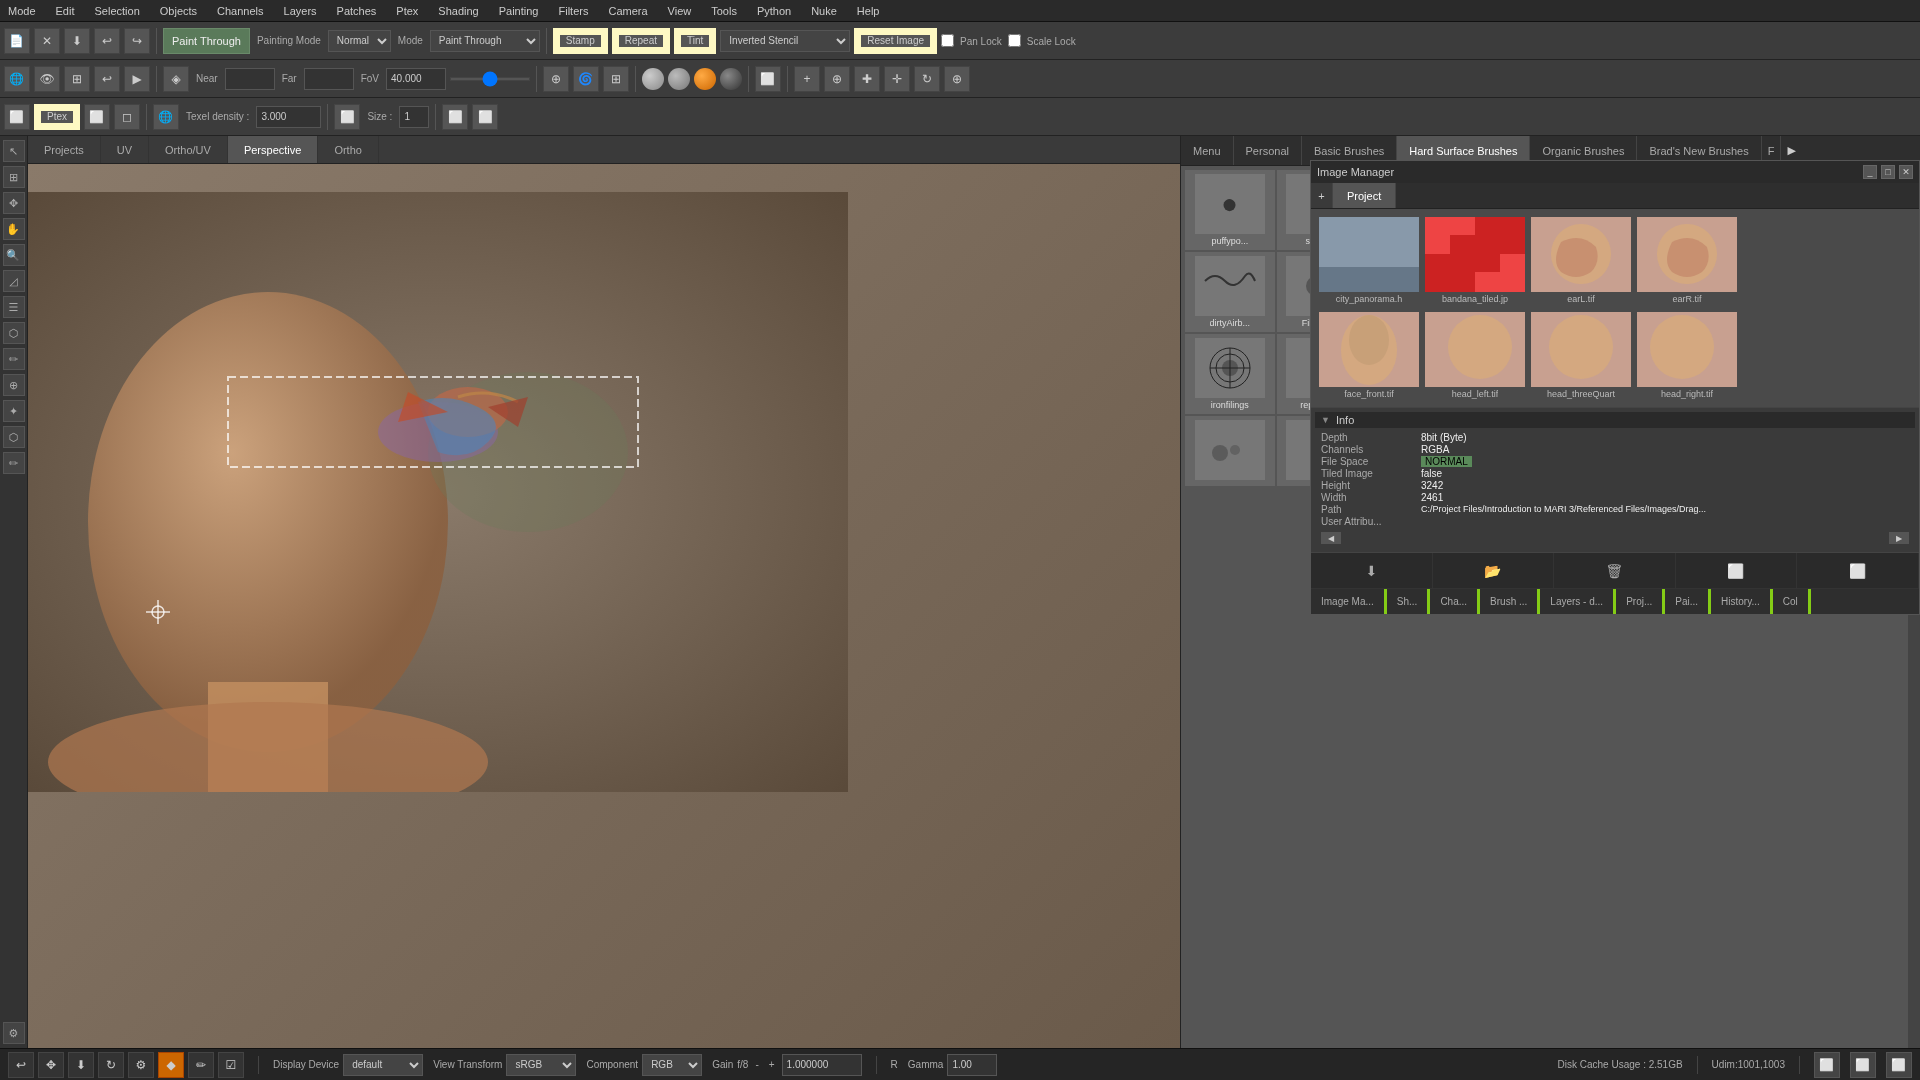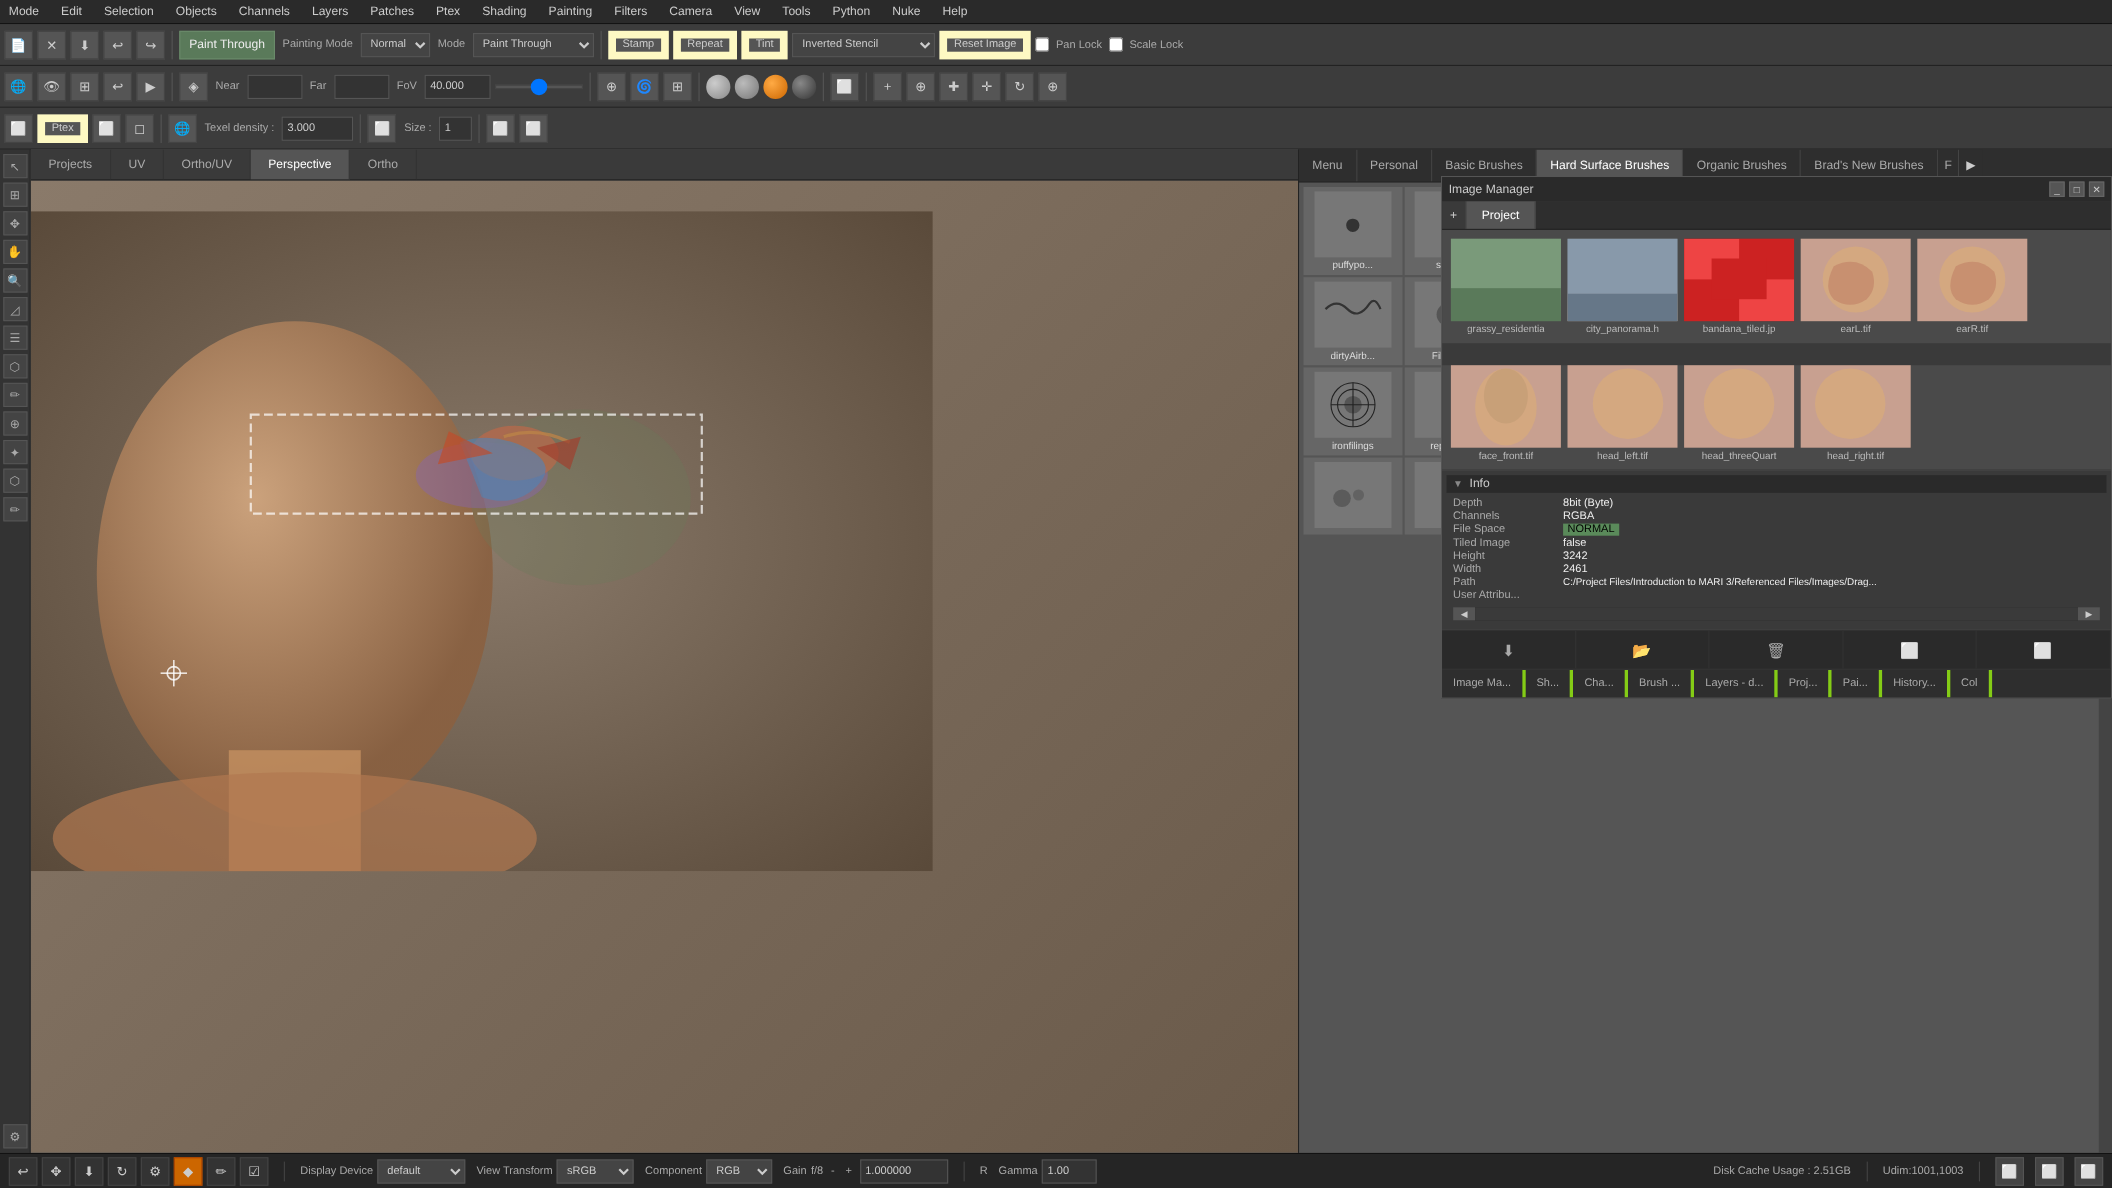--- a/index.html
+++ b/index.html
@@ -560,29 +560,20 @@
     </div>
   </div>
   <div id="im-tabs">
     <div style="width:22px;height:100%;display:flex;align-items:center;justify-content:center;cursor:pointer;background:#3a3a3a;border-right:1px solid #444;">+</div>
     <div class="im-tab active">Project</div>
   </div>
 
   <div id="im-images">
 
     <div class="im-img">
-      <div class="im-thumb" style="background:linear-gradient(180deg,#7a9a7a 50%,#5a7a5a 100%);">
-        <svg width="100" height="75">
-            <rect width="100" height="45" fill="#7a9a7a"></rect>
-            <rect y="45" width="100" height="30" fill="#5a7a5a"></rect>
-          </svg>
-      </div>
-      <div class="im-thumb-label">grassy_residentia</div>
-    </div>
-    <div class="im-img">
       <div class="im-thumb" style="background:linear-gradient(180deg,#8899aa 50%,#aaaaaa 100%);">
         <svg width="100" height="75">
             <rect width="100" height="50" fill="#8899aa"></rect>
             <rect y="50" width="100" height="25" fill="#667788"></rect>
           </svg>
       </div>
       <div class="im-thumb-label">city_panorama.h</div>
     </div>
     <div class="im-img">
       <div class="im-thumb" style="background:#cc2222;">
@@ -608,21 +599,21 @@
       <div class="im-thumb" style="background:#c8a090;">
         <svg width="100" height="75">
             <ellipse cx="50" cy="37" rx="30" ry="30" fill="#d4a880"></ellipse>
             <path d="M35,25 Q55,15 70,30 Q75,45 65,55 Q50,65 35,55 Q25,45 35,25 Z" fill="#c89070"></path>
           </svg>
       </div>
       <div class="im-thumb-label">earR.tif</div>
     </div>
   </div>
 
-  <div style="display:flex;flex-wrap:wrap;gap:6px;padding:0 8px 8px 8px;background:#4a4a4a;margin-top:20px;">
+  <div style="display:flex;flex-wrap:wrap;gap:6px;padding:0 8px 8px 8px;background:#4a4a4a;">
     <div class="im-img">
       <div class="im-thumb" style="background:#c8a090;">
         <svg width="100" height="75">
             <ellipse cx="50" cy="38" rx="28" ry="35" fill="#d4a880"></ellipse>
             <ellipse cx="50" cy="28" rx="20" ry="25" fill="#c8a078"></ellipse>
           </svg>
       </div>
       <div class="im-thumb-label">face_front.tif</div>
     </div>
     <div class="im-img">

